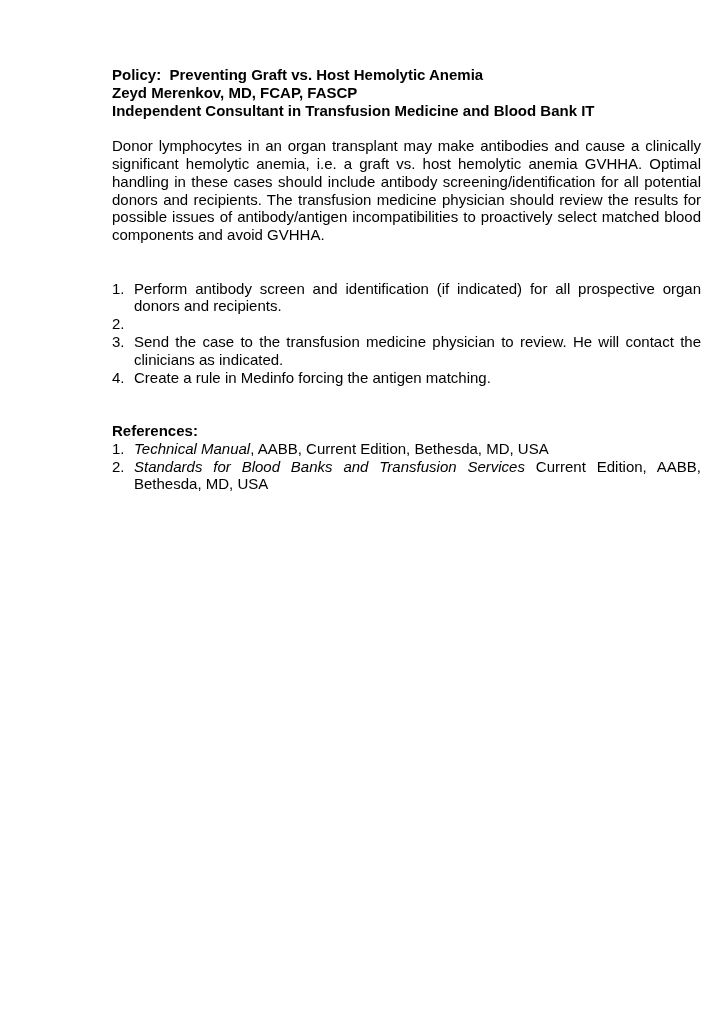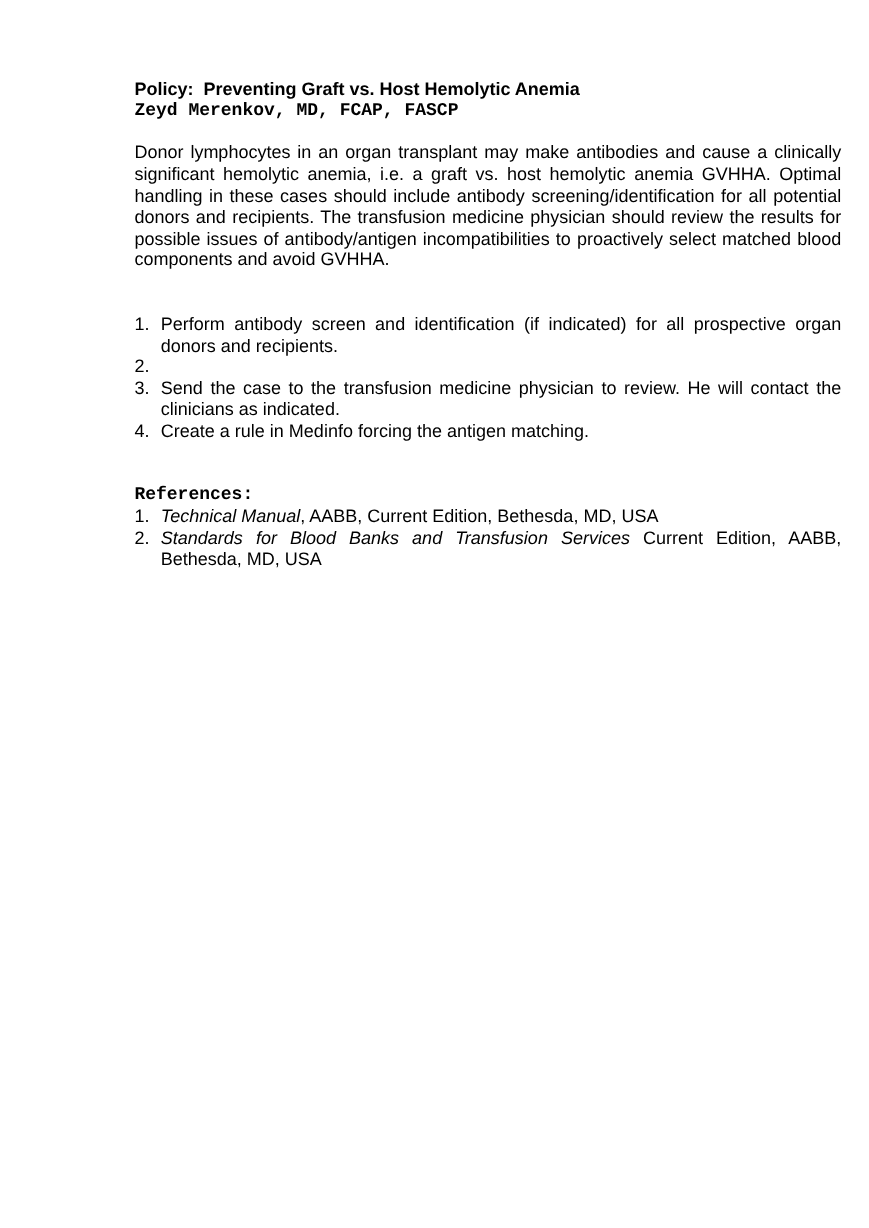--- a/index.html
+++ b/index.html
@@ -14,21 +14,21 @@
     box-sizing: border-box;
     background: #ffffff;
     padding: 66px 67px 0 68px;
     font-family: "Liberation Sans", sans-serif;
     font-size: 15px;
     line-height: 17.8px;
     color: #000000;
     overflow: hidden;
     margin-left: 44px;
   }
-  .bold { font-weight: bold; font-family: Liberation Mono, monospace; }
+  .bold { font-weight: bold; }
   .pre { white-space: pre-wrap; }
   h1.title {
     margin: 0;
     font-size: 15px;
     line-height: 17.8px;
     font-weight: bold;
     white-space: pre-wrap;
   }
   .para {
     margin: 0;
@@ -52,20 +52,21 @@
   .ref-line { text-align: justify; }
   .ref-line.no-justify { text-align: left; }
 </style>
 </head>
 <body>
 
 <div class="page">
 
   <h1 class="title">Policy:  Preventing Graft vs. Host Hemolytic Anemia</h1>
   <div class="bold pre">Zeyd Merenkov, MD, FCAP, FASCP</div>
+  <div class="bold pre">Independent Consultant in Transfusion Medicine and Blood Bank IT</div>
 
   <div class="spacer"></div>
 
   <p class="para">Donor lymphocytes in an organ transplant may make antibodies and cause a clinically significant hemolytic anemia, i.e. a graft vs. host hemolytic anemia GVHHA.  Optimal handling in these cases should include antibody screening/identification for all potential donors and recipients.  The transfusion medicine physician should review the results for possible issues of antibody/antigen incompatibilities to proactively select matched blood components and avoid GVHHA.</p>
 
   <div class="spacer"></div>
 
 
   <div class="spacer"></div>
 

